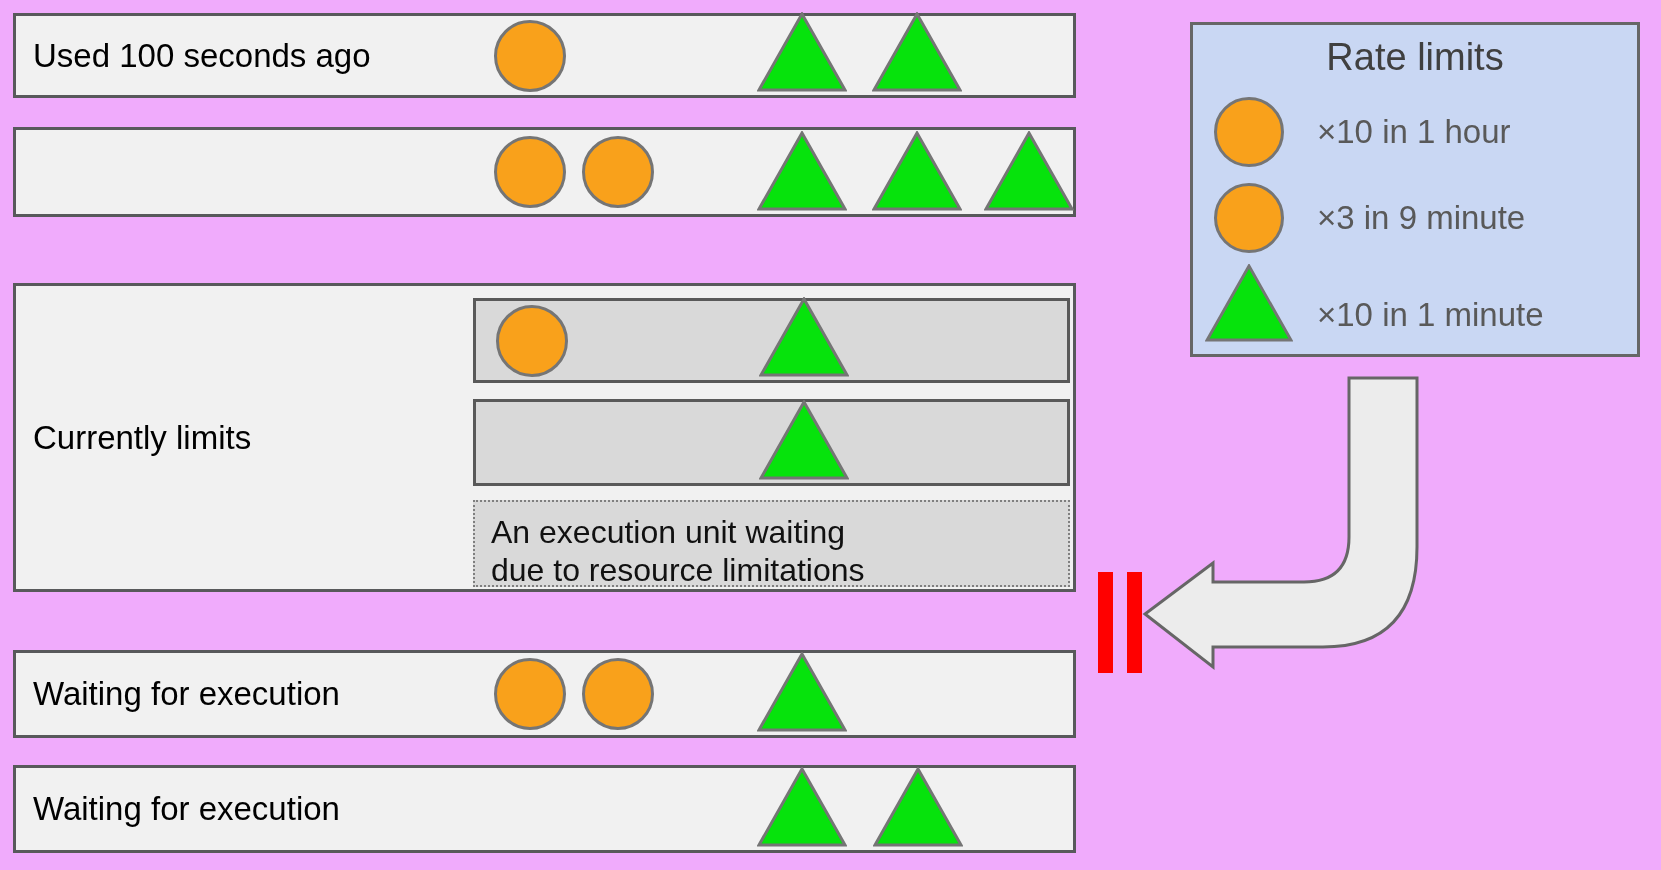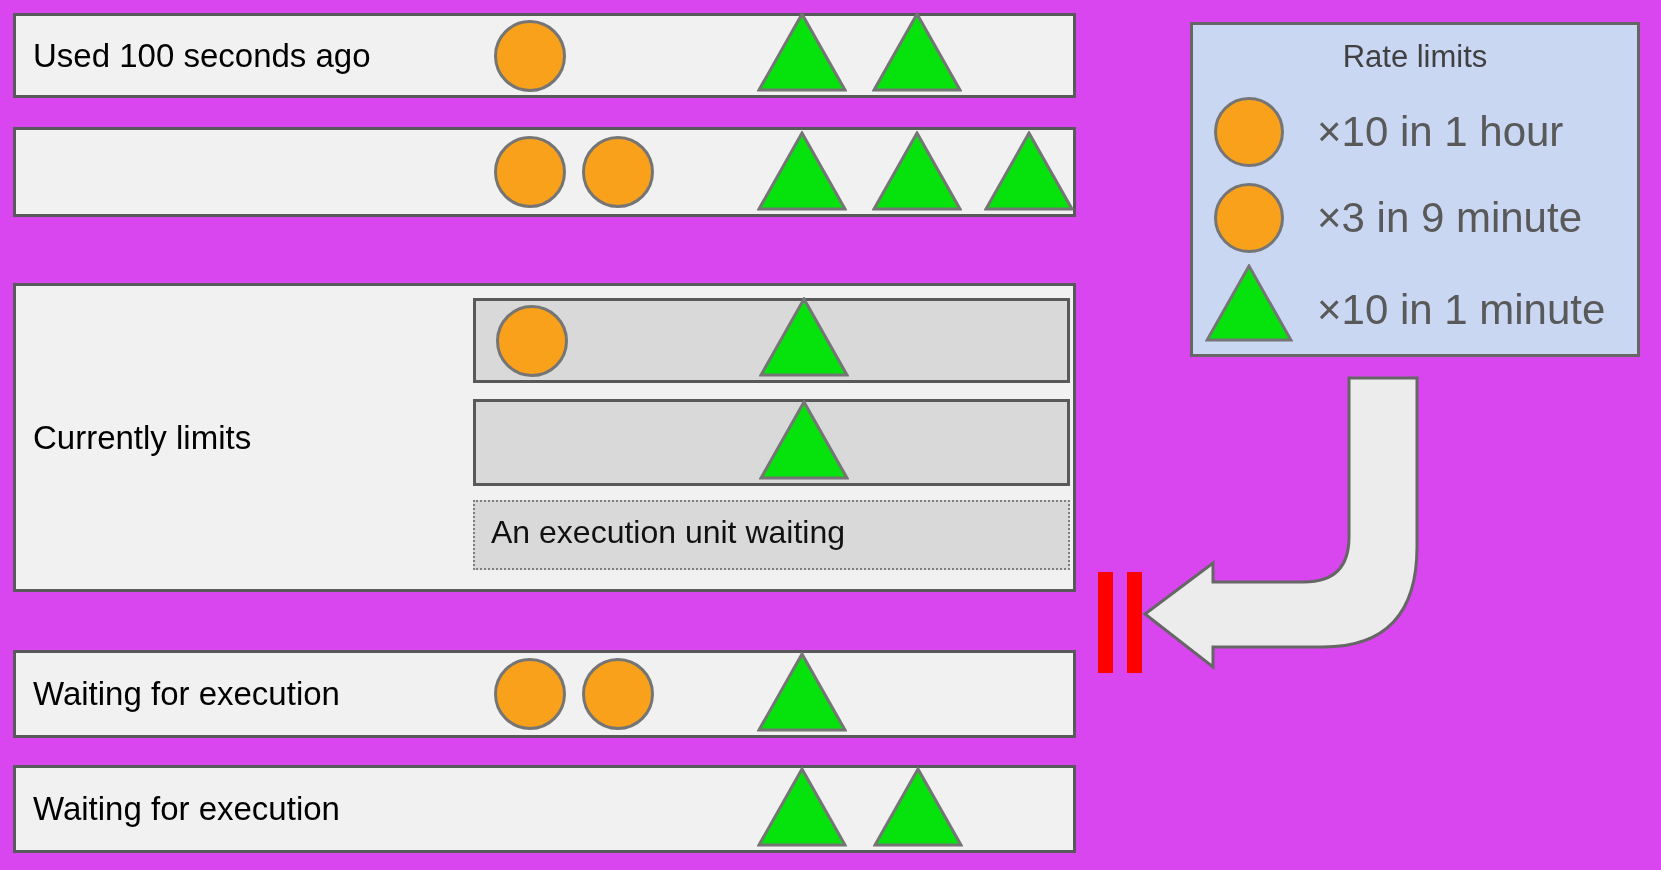--- a/index.html
+++ b/index.html
@@ -6,21 +6,21 @@
     --orange:#F9A11B; --green:#06E30C; --shape-outline:#757575;
     --row-fill:#F1F1F1; --row-border:#58595B;
     --unit-fill:#D9D9D9; --unit-border:#595959; --pending-border:#7F7F7F;
     --rate-fill:#C9D7F3; --rate-border:#666666; --rate-text:#595959;
     --label-text:#000000; --red:#FF0000;
     --arrow-fill:#ECECEC; --arrow-outline:#666666;
   }
   html,body{margin:0;padding:0;background:#ffffff;}
   #canvas{
     position:relative; width:1661px; height:870px; overflow:hidden;
-    background:#d946ef;
+    background:#f0abfc;
     font-family:"Liberation Sans","DejaVu Sans",sans-serif;
     color:var(--label-text);
   }
   .queue-row{
     position:absolute; box-sizing:border-box;
     background:var(--row-fill); border:3px solid var(--row-border);
   }
   .row1{left:13px; top:13px;  width:1063px; height:85px;}
   .row2{left:13px; top:127px; width:1063px; height:90px;}
   .current{left:13px; top:283px; width:1063px; height:309px;}
@@ -36,44 +36,44 @@
     background:var(--orange); border:3px solid var(--shape-outline);
   }
   .shape-triangle{position:absolute; bottom:3px; width:90px; height:80px;}
   .exec-unit{
     position:absolute; box-sizing:border-box; left:457px; width:597px;
     background:var(--unit-fill); border:3px solid var(--unit-border);
   }
   .unitA{top:12px; height:85px;}
   .unitB{top:113px; height:87px;}
   .pending-unit{
-    position:absolute; box-sizing:border-box; left:457px; top:214px; width:597px; height:70px;
+    position:absolute; box-sizing:border-box; left:457px; top:214px; width:597px; height:87px;
     background:var(--unit-fill); border:2px dotted var(--pending-border);
   }
   .pending-text{padding:11px 0 0 16px; font-size:32px; line-height:38px; color:#111111;}
   .red-bar{position:absolute; top:572px; width:15px; height:101px; background:var(--red);}
   .bar1{left:1098px;} .bar2{left:1127px;}
   .rate-box{
     position:absolute; left:1190px; top:22px; width:450px; height:335px; box-sizing:border-box;
     background:var(--rate-fill); border:3px solid var(--rate-border);
   }
   .rate-title{
     height:64px; display:flex; align-items:center; justify-content:center;
-    font-size:31px; color:#404040;
+    font-size:38px; color:#404040;
   }
   .rate-row{display:flex; align-items:center; height:86px; padding-left:12px; gap:24px;}
   .rate-row.last{height:93px; align-items:flex-end;}
   .rate-icon{width:88px; min-width:88px; display:flex; justify-content:center; align-items:center;}
   .rate-row.last .rate-icon{align-items:flex-end; padding-bottom:12px;}
   .rate-row.last .rate-item-label{padding-bottom:20px;}
   .rate-circle{
     width:70px; height:70px; box-sizing:border-box; border-radius:50%;
     background:var(--orange); border:3px solid var(--shape-outline);
   }
-  .rate-item-label{font-size:42px; color:var(--rate-text); white-space:nowrap;}
+  .rate-item-label{font-size:33px; color:var(--rate-text); white-space:nowrap;}
   .arrow-layer{position:absolute; left:0; top:0; pointer-events:none;}
 </style>
 </head>
 <body>
 
 <div id="canvas">
 
   <div class="queue-row row1">
     <div class="row-label">Used 100 seconds ago</div>
   <div class="shape-circle" style="left: 478px;"></div>
@@ -108,20 +108,21 @@
         </svg>
       </div>
     <div class="exec-unit unitB">
         <svg width="90" height="80" viewBox="0 0 90 80" class="shape-triangle" style="left: 283px;">
           <polygon points="45,2 88,78 2,78" fill="var(--green)" stroke="var(--shape-outline)" stroke-width="3"></polygon>
         </svg>
       </div>
     <div class="pending-unit">
       <div class="pending-text">
         <div>An execution unit waiting</div>
+        <div>due to resource limitations</div>
       </div>
     </div>
   </div>
 
   <div class="queue-row row4">
     <div class="row-label">Waiting for execution</div>
   <div class="shape-circle" style="left: 478px;"></div>
       <div class="shape-circle" style="left: 566px;"></div>
       <svg width="90" height="80" viewBox="0 0 90 80" class="shape-triangle" style="left: 741px;">
         <polygon points="45,2 88,78 2,78" fill="var(--green)" stroke="var(--shape-outline)" stroke-width="3"></polygon>

